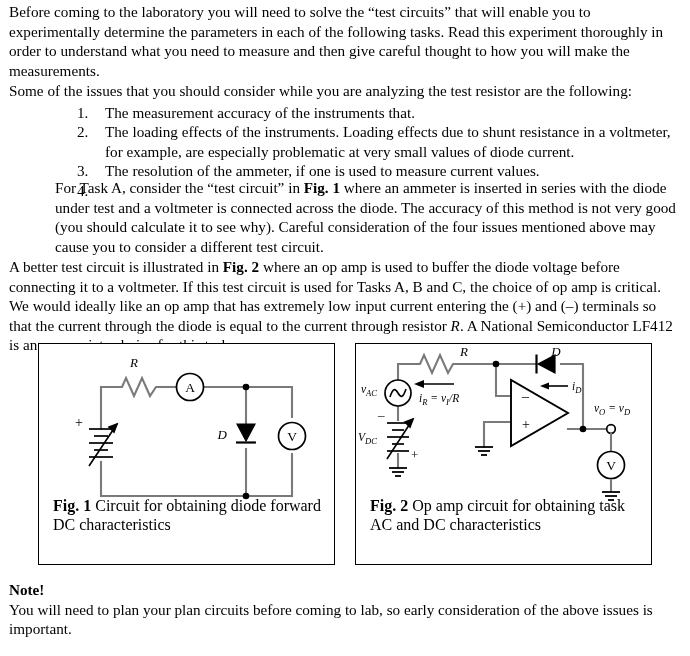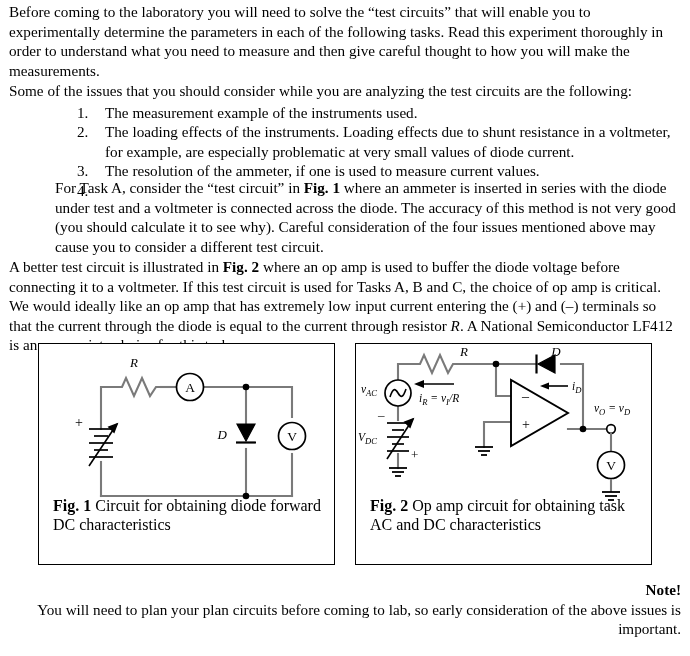--- a/index.html
+++ b/index.html
@@ -100,25 +100,25 @@
 </head>
 <body>
 
 <div class="page">
 
   <div class="body-text" style="top:2px;">
     <p class="para">Before coming to the laboratory you will need to solve the “test circuits” that will enable you to experimentally determine the parameters in each of the following tasks. Read this experiment thoroughly in order to understand what you need to measure and then give careful thought to how you will make the measurements.</p>
   </div>
 
   <div class="body-text" style="top:81px;">
-    <p class="para">Some of the issues that you should consider while you are analyzing the test circuits are the following:</p>
+    <p class="para">Some of the issues that you should consider while you are analyzing the test resistor are the following:</p>
     <ol class="issues">
       <li>
         <span class="num">1.</span>
-        <span>The measurement example of the instruments used.</span>
+        <span>The measurement accuracy of the instruments that.</span>
       </li>
       <li>
         <span class="num">2.</span>
         <span>The loading effects of the instruments. Loading effects due to shunt resistance in a voltmeter, for example, are especially problematic at very small values of diode current.</span>
       </li>
       <li>
         <span class="num">3.</span>
         <span>The resolution of the ammeter, if one is used to measure current values.</span>
       </li>
       <li>
@@ -293,18 +293,18 @@
       <text x="216" y="46" class="symsm"><tspan>i</tspan><tspan class="plainsub" dy="3">D</tspan></text>
 
       <text x="238" y="68" class="symsm"><tspan>v</tspan><tspan class="plainsub" dy="3">O</tspan><tspan dy="-3"> = v</tspan><tspan class="plainsub" dy="3">D</tspan></text>
     </svg>
 
     <div class="fig-caption">
       <span class="lbl">Fig. 2</span><span> Op amp circuit for obtaining task AC and DC characteristics</span>
     </div>
   </div>
 
-  <div class="body-text" style="top:580px;text-align:right;">
+  <div class="body-text" style="top:580px;">
     <div class="note-head">Note!</div>
     <p class="para">You will need to plan your plan circuits before coming to lab, so early consideration of the above issues is important.</p>
   </div>
 
 </div>
 
 </body></html>

